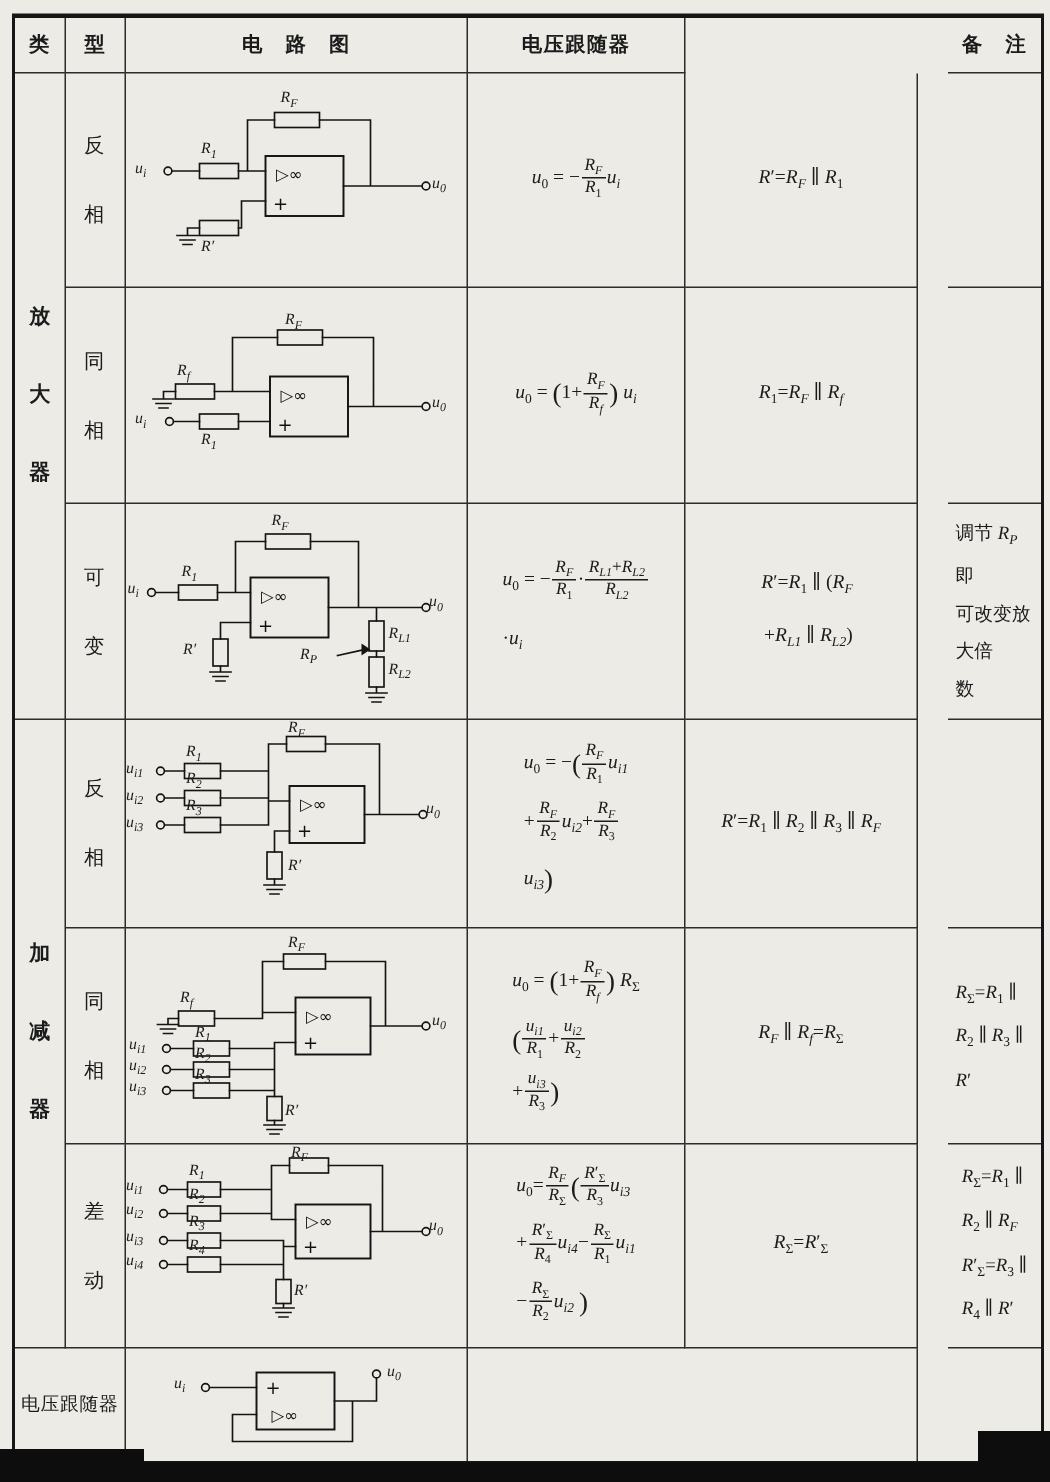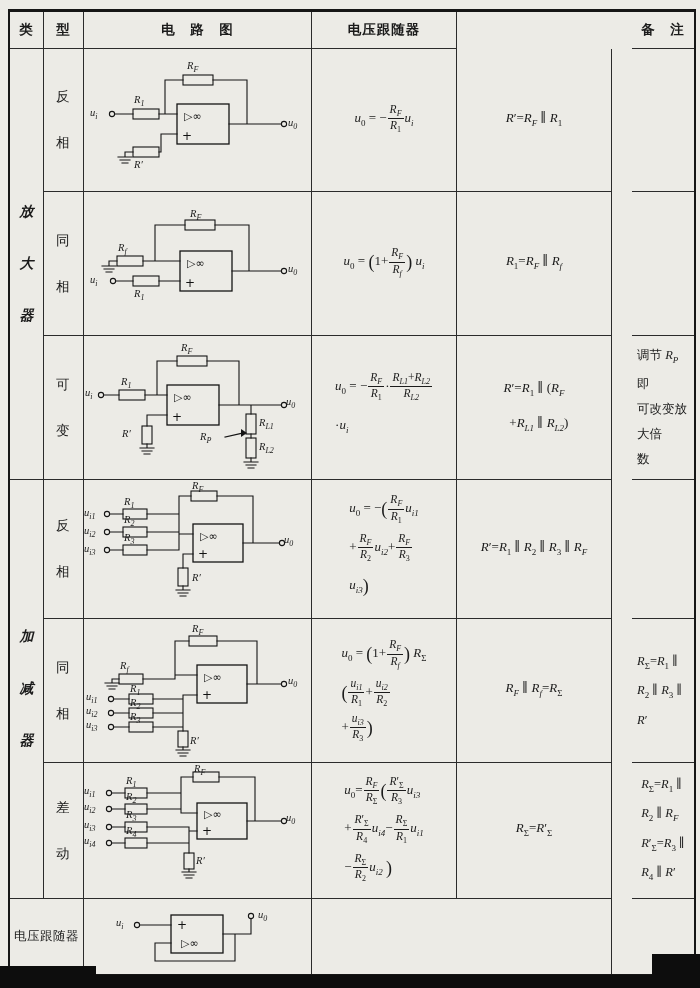--- a/index.html
+++ b/index.html
@@ -7,25 +7,25 @@
         font-family:"Liberation Serif","DejaVu Serif",serif;color:#1b1b1b;overflow:hidden;}
   .grid{position:absolute;left:8px;top:9px;width:684px;height:962px;display:grid;
         grid-template-columns:34px 40px 228px 145px 155px 82px;
         grid-template-rows:37px 143px 144px 144px 139px 144px 136px 75px;
         border:2px solid #161616;border-top-width:3px;background:#ecebe6;}
   .c{border-right:1px solid #2b2b2b;border-bottom:1px solid #2b2b2b;position:relative;
      display:flex;align-items:center;justify-content:center;overflow:hidden;}
   .col-last{border-right:none;margin-left:20px;}
   .row-last{border-bottom:none;}
   .hd{font-weight:bold;font-size:13.5px;letter-spacing:1px;}
-  .vtext{width:16px;word-break:break-all;line-height:52px;text-align:center;font-size:14px;font-weight:bold;font-style:italic;}
+  .vtext{width:16px;word-break:break-all;line-height:52px;text-align:center;font-size:14px;font-weight:bold;}
   .vtext2{width:15px;word-break:break-all;line-height:46px;text-align:left;font-size:13.5px;}
   .hlabel{font-size:12.5px;letter-spacing:.5px;}
   .io{font-size:13px;line-height:34px;text-align:left;padding:0 4px;}
-  .match{font-size:13px;line-height:30px;text-align:center;padding:0 4px;}
+  .match{font-size:13px;line-height:30px;text-align:right;padding:0 4px;}
   .note{font-size:12.5px;line-height:25px;text-align:left;padding:0 5px;}
   sub{font-size:9px;}
   .f{display:inline-block;text-align:center;vertical-align:middle;font-size:11.5px;line-height:1.15;margin:0 1px;}
   .f .n{display:block;border-bottom:1px solid #1b1b1b;padding:0 2px;}
   .f .d{display:block;padding:0 2px;}
   .f sub{font-size:8px;}
   .p{font-size:18px;vertical-align:middle;}
   .circ{align-items:flex-start;justify-content:center;}
   .circ svg{display:block;}
   svg path{stroke:#141414;stroke-width:1.1;fill:none;stroke-linecap:square;}

